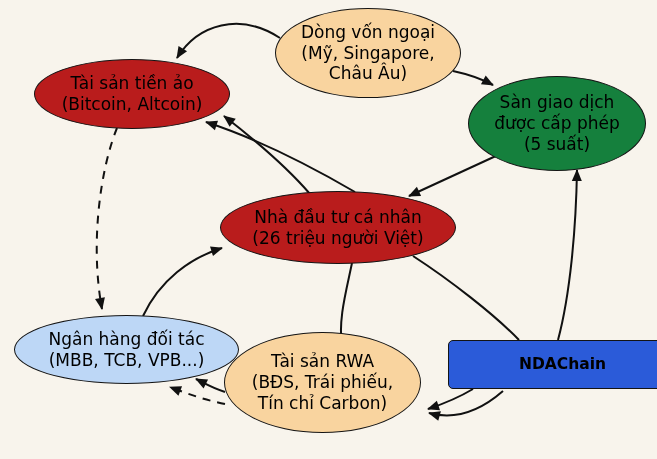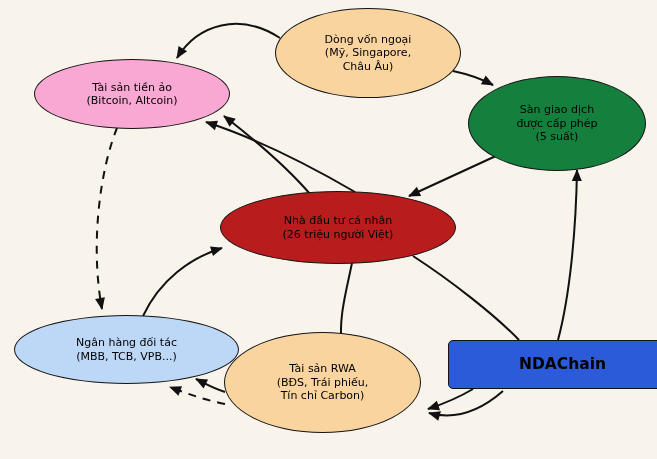--- a/index.html
+++ b/index.html
@@ -10,27 +10,27 @@
     background:#F8F4EC;
     overflow:hidden;
   }
   .edges{position:absolute;left:0;top:0;z-index:1;}
   .edge{fill:none;stroke:#111;stroke-width:2;}
   .edge.dashed{stroke-dasharray:8 7;}
   .node{
     position:absolute;z-index:2;
     display:flex;flex-direction:column;align-items:center;justify-content:center;
     text-align:center;color:#000;
-    font-size:11px;line-height:1.22;
+    font-size:17px;line-height:1.22;
     border:1.5px solid #141414;
     box-sizing:border-box;
   }
   .ellipse{border-radius:50%;}
   .n-foreign {left:275px;top:8px;  width:186px;height:90px; background:#F9D49F;}
-  .n-crypto  {left:34px; top:59px; width:196px;height:70px; background:#f9a8d4;}
+  .n-crypto  {left:34px; top:59px; width:196px;height:70px; background:#b91c1c;}
   .n-exchange{left:468px;top:76px; width:178px;height:95px; background:#15803d;}
   .n-invest  {left:220px;top:191px;width:236px;height:73px; background:#b91c1c;}
   .n-banks   {left:14px;  top:315px;width:225px;height:69px; background:#BDD7F6;}
   .n-rwa     {left:224px;top:332px;width:197px;height:101px;background:#F9D49F;}
   .n-nda{
     left:448px;top:340px;width:229px;height:49px;
     background:#2B5BD9;border-radius:5px;
     font-size:15.5px;line-height:1.25;font-weight:700;color:#000;
   }
 </style>

